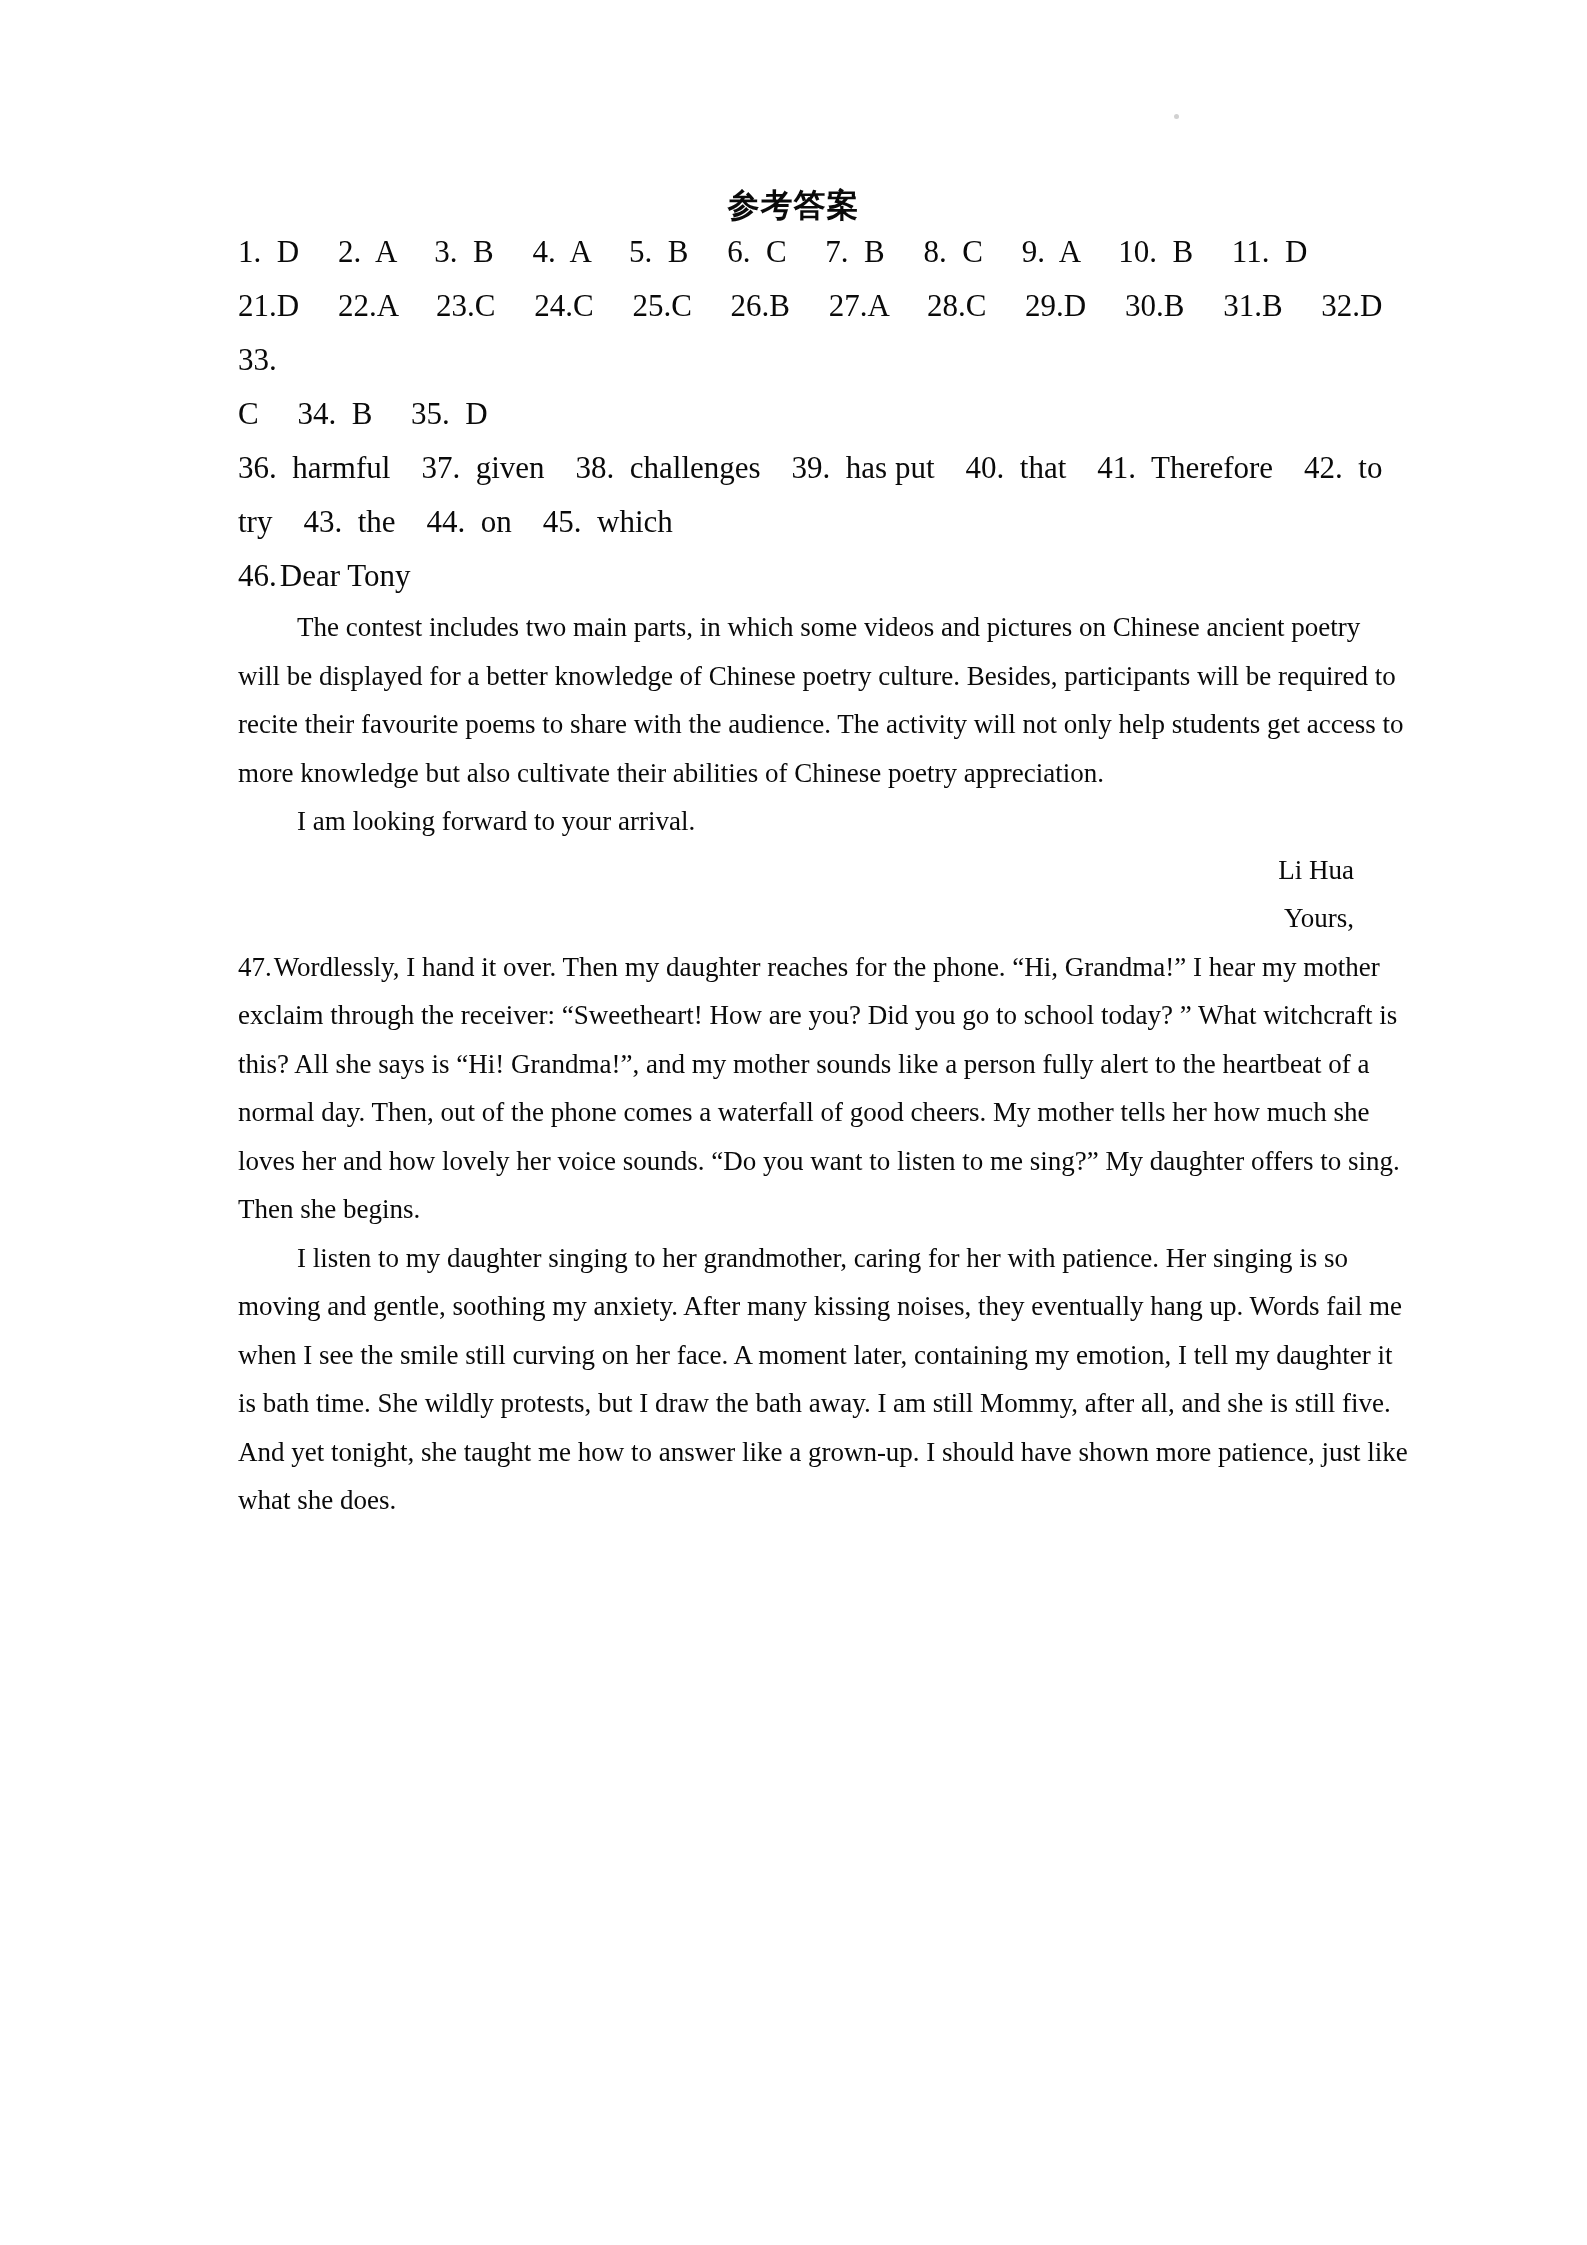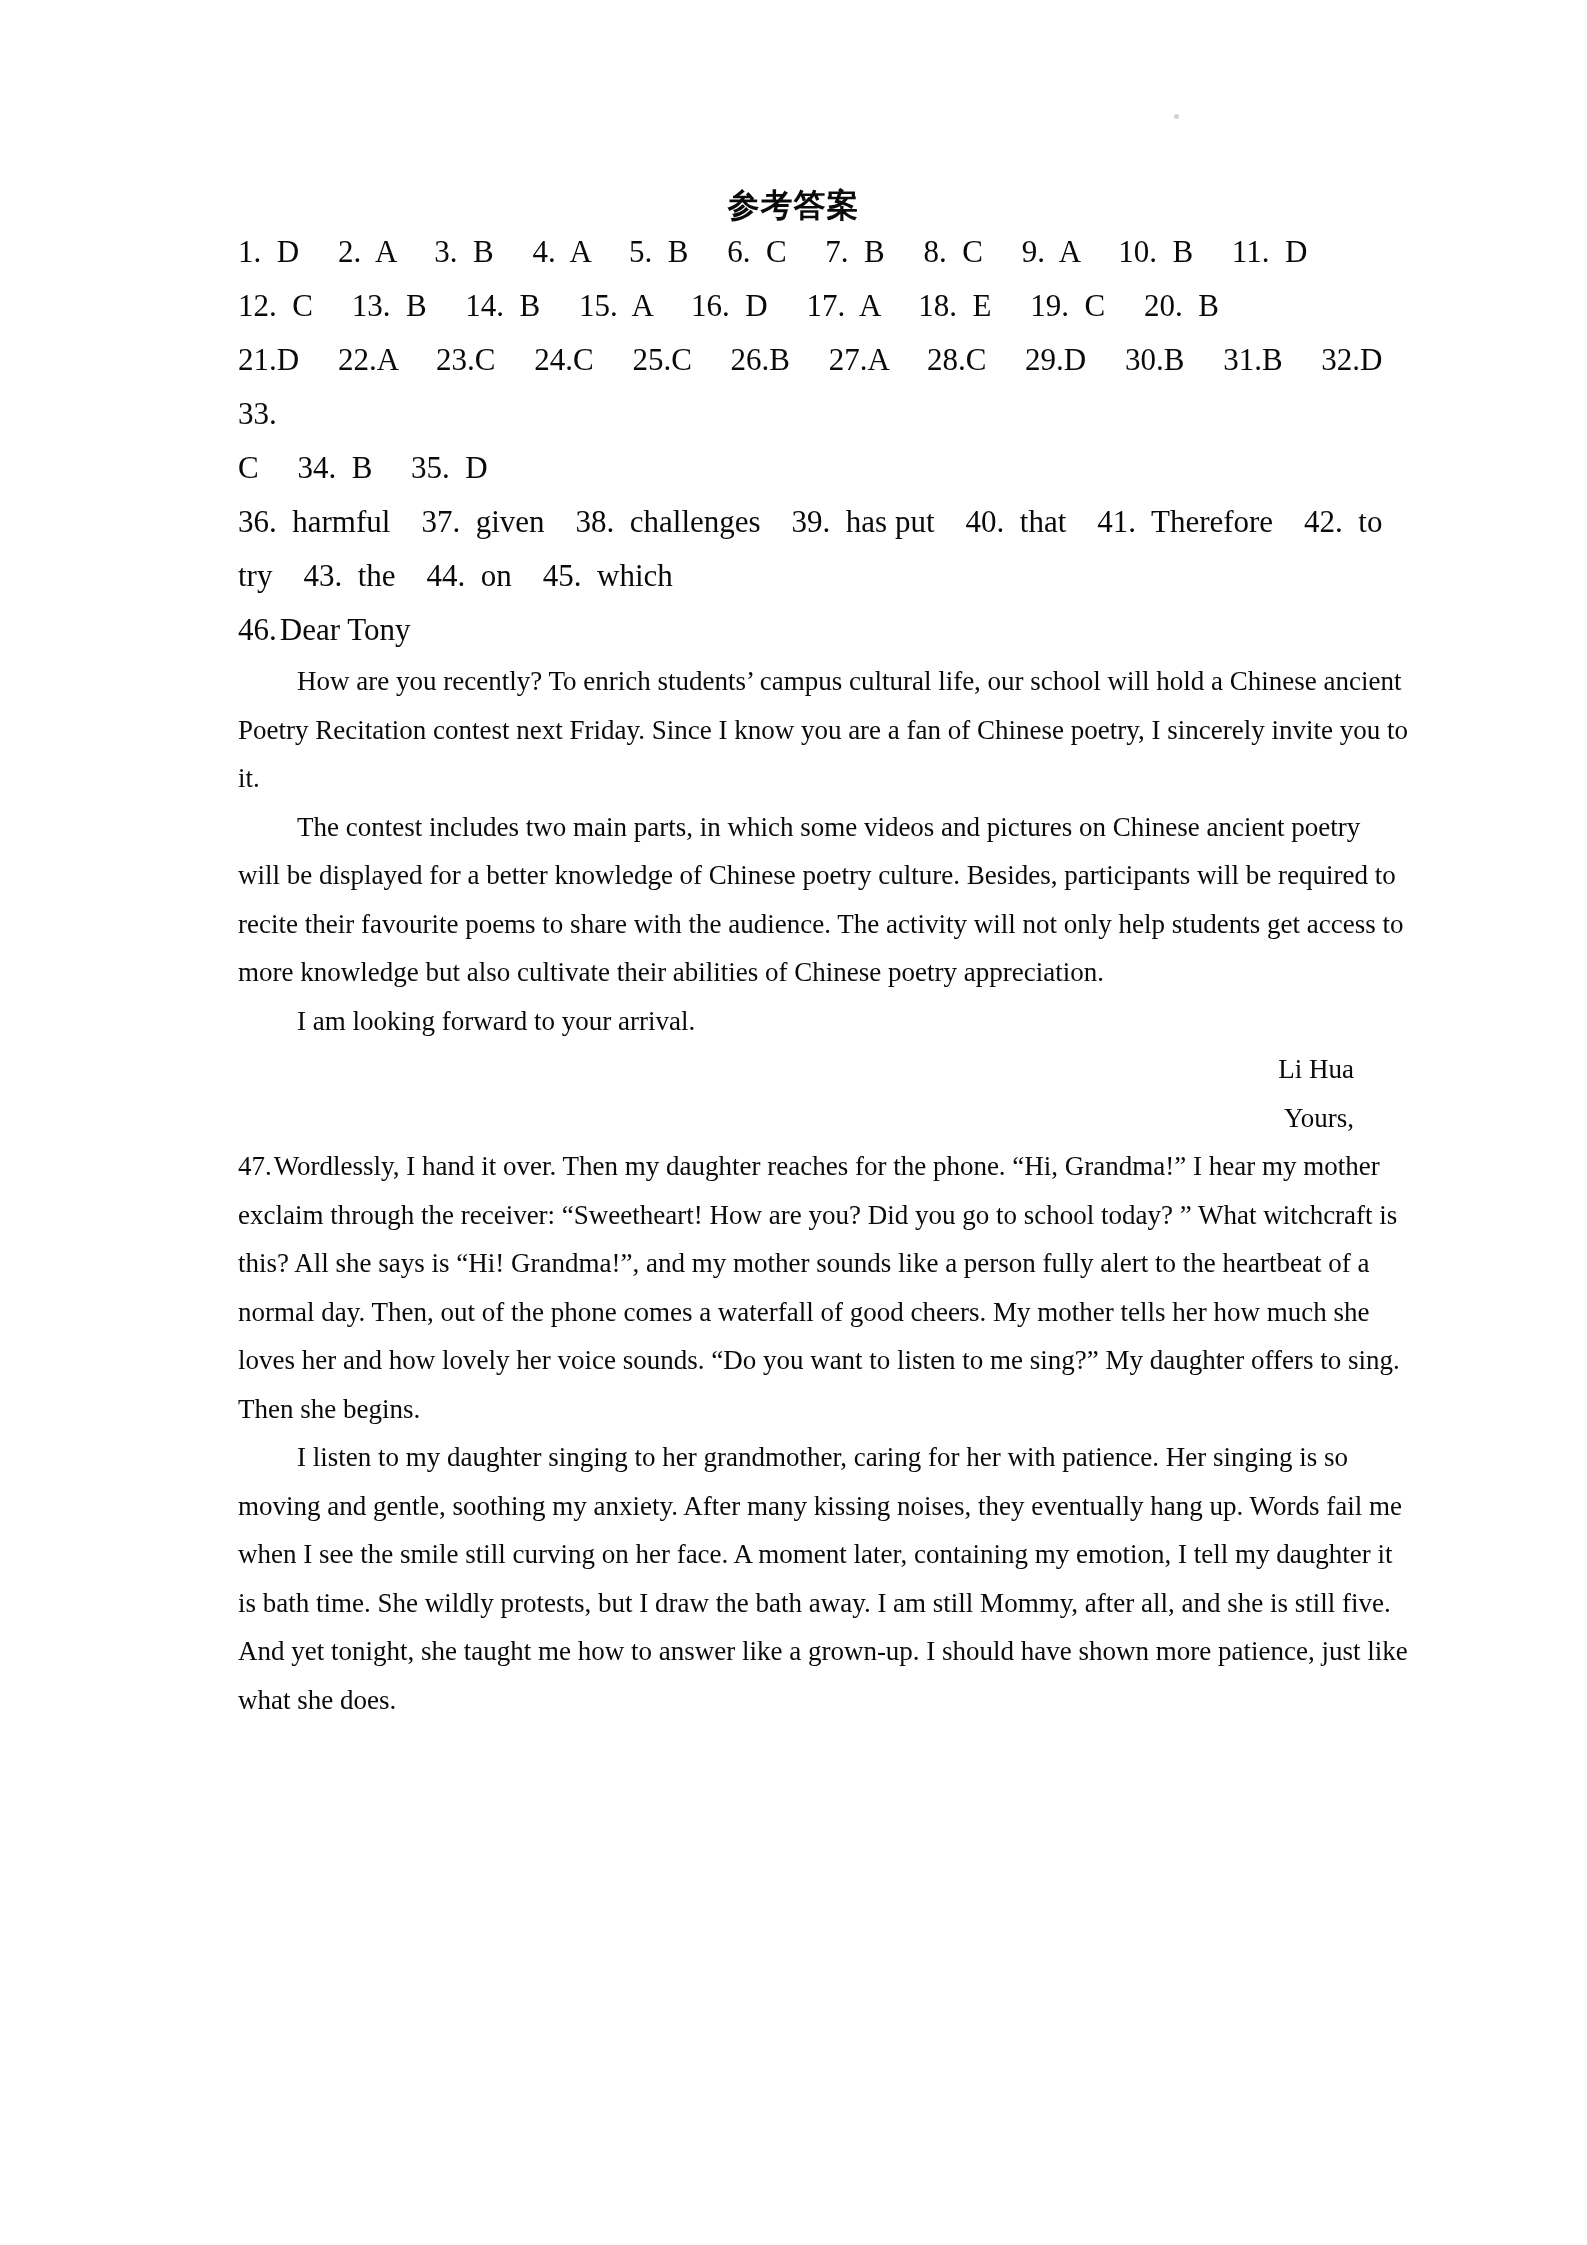--- a/index.html
+++ b/index.html
@@ -65,30 +65,28 @@
 <div class="page">
 
   <div class="artifact-dot"></div>
 
   <h1 class="doc-title">参考答案</h1>
 
   <div class="content">
 
     <div class="answers">
       <p>1.  D     2.  A     3.  B     4.  A     5.  B     6.  C     7.  B     8.  C     9.  A     10.  B     11.  D</p>
-      <p>12.  C     13.  B     14.  B     15.  A     16.  D     17.  A     18.  E     19.  C     20.  B</p>
       <p>21.D     22.A     23.C     24.C     25.C     26.B     27.A     28.C     29.D     30.B     31.B     32.D     33.
 C     34.  B     35.  D</p>
       <p>36.  harmful    37.  given    38.  challenges    39.  has put    40.  that    41.  Therefore    42.  to
 try    43.  the    44.  on    45.  which</p>
       <p><span class="q-label">46.</span><span>Dear Tony</span></p>
     </div>
 
     <div class="letter">
-      <p class="indent">How are you recently? To enrich students’ campus cultural life, our school will hold a Chinese ancient Poetry Recitation contest next Friday. Since I know you are a fan of Chinese poetry, I sincerely invite you to it.</p>
       <p class="indent">The contest includes two main parts, in which some videos and pictures on Chinese ancient poetry will be displayed for a better knowledge of Chinese poetry culture. Besides, participants will be required to recite their favourite poems to share with the audience. The activity will not only help students get access to more knowledge but also cultivate their abilities of Chinese poetry appreciation.</p>
       <p class="indent">I am looking forward to your arrival.</p>
       <p class="closing-line">Li Hua</p>
       <p class="closing-line">Yours,</p>
     </div>
 
     <div class="passage">
       <p><span class="q-label-47">47.</span><span>Wordlessly, I hand it over. Then my daughter reaches for the phone. “Hi, Grandma!” I hear my mother exclaim through the receiver: “Sweetheart! How are you? Did you go to school today? ” What witchcraft is this? All she says is “Hi! Grandma!”, and my mother sounds like a person fully alert to the heartbeat of a normal day. Then, out of the phone comes a waterfall of good cheers. My mother tells her how much she loves her and how lovely her voice sounds. “Do you want to listen to me sing?” My daughter offers to sing. Then she begins.</span></p>
       <p class="indent">I listen to my daughter singing to her grandmother, caring for her with patience. Her singing is so moving and gentle, soothing my anxiety. After many kissing noises, they eventually hang up. Words fail me when I see the smile still curving on her face. A moment later, containing my emotion, I tell my daughter it is bath time. She wildly protests, but I draw the bath away. I am still Mommy, after all, and she is still five. And yet tonight, she taught me how to answer like a grown-up. I should have shown more patience, just like what she does.</p>
     </div>

